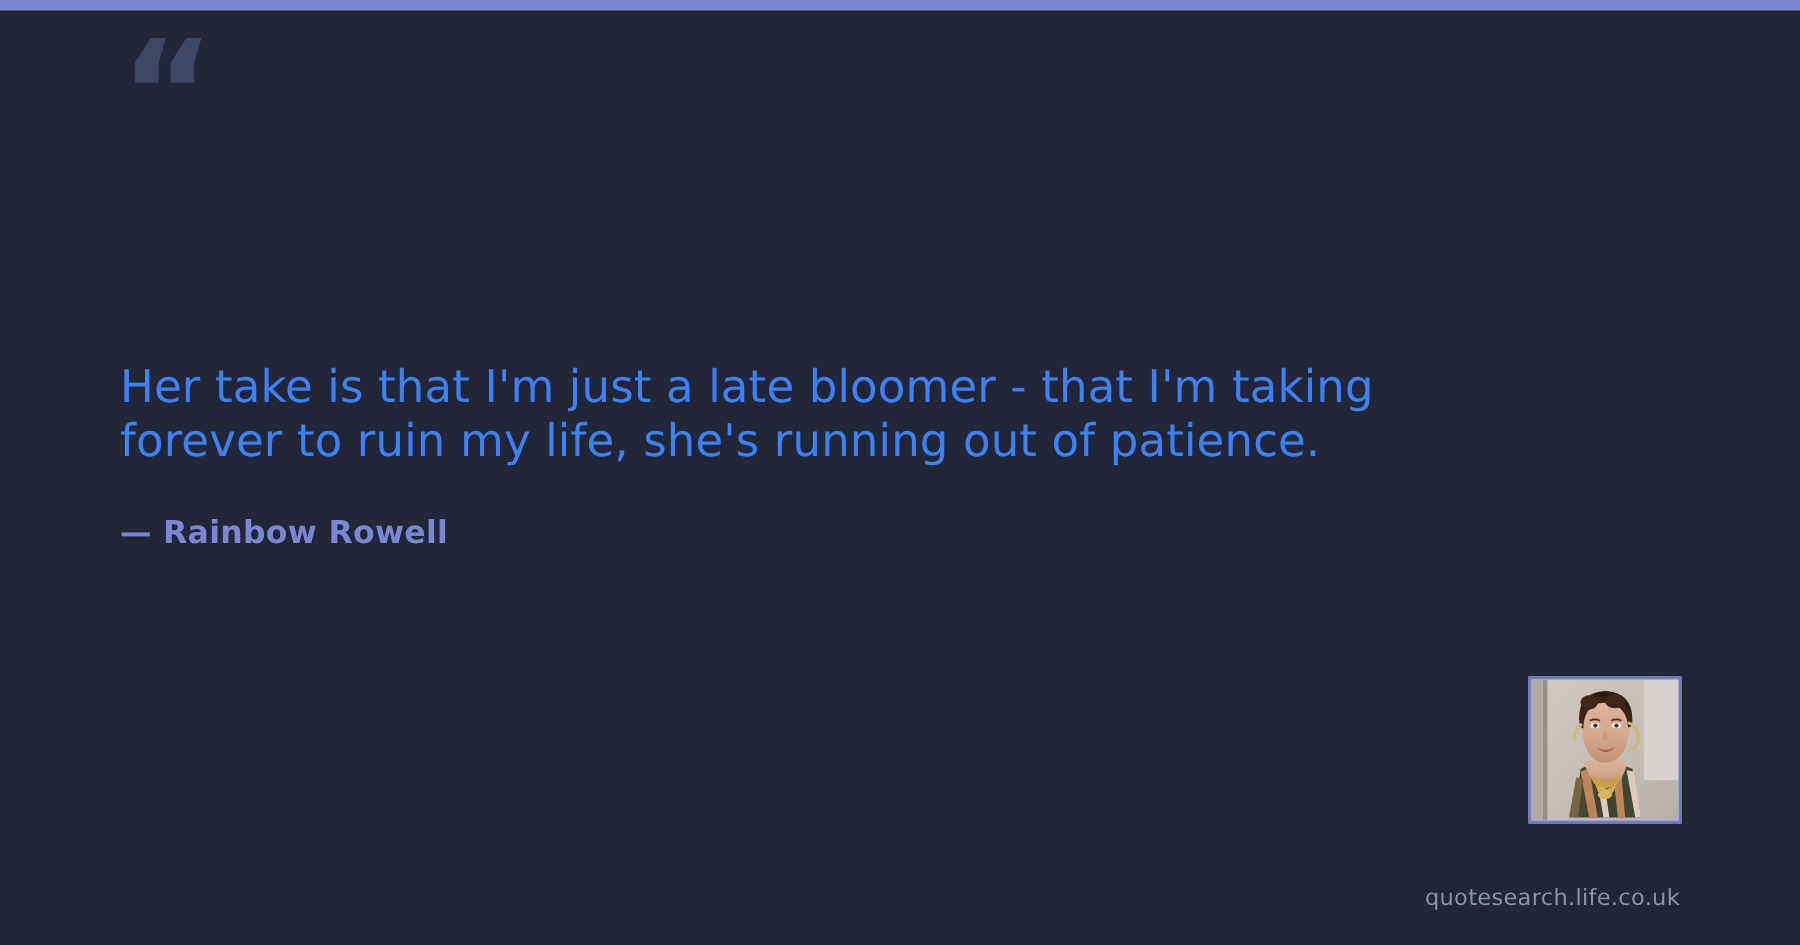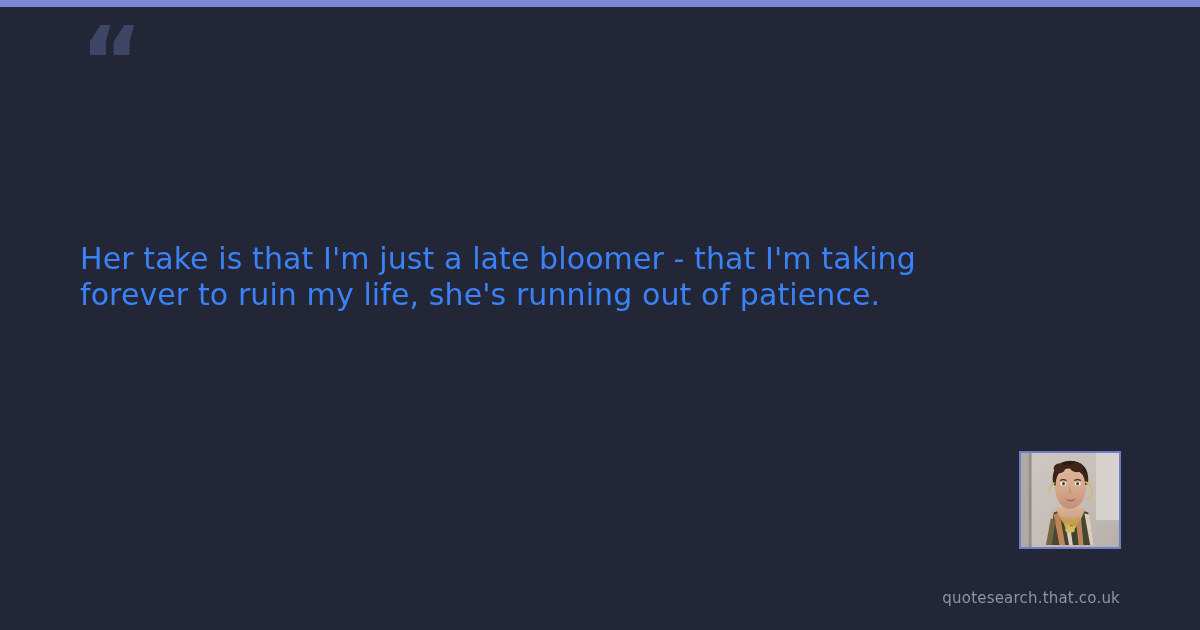--- a/index.html
+++ b/index.html
@@ -100,20 +100,21 @@
 <body>
 
 <div class="card">
 
   <div class="top-accent-bar"></div>
 
   <div class="open-quote-mark">“</div>
 
   <div class="quote-block">
     <p class="quote-text">Her take is that I'm just a late bloomer - that I'm taking forever to ruin my life, she's running out of patience.</p>
+    <p class="attribution">— Rainbow Rowell</p>
   </div>
 
   <div class="author-portrait-frame">
     <svg class="portrait-canvas" viewBox="0 0 102 98" preserveAspectRatio="none">
       <defs>
         <linearGradient id="bgWall" x1="0" y1="0" x2="1" y2="1">
           <stop offset="0%" stop-color="#d8d3cd"></stop>
           <stop offset="55%" stop-color="#cfc8c1"></stop>
           <stop offset="100%" stop-color="#bfb8b2"></stop>
         </linearGradient>
@@ -169,15 +170,15 @@
         <path d="M45 47 Q51 51 58 47 Q52 54 45 47 Z" fill="#b5625a"></path>
 
         <path d="M67 30 Q75 33 74 42 Q73 49 67 49" stroke="#d9c27a" stroke-width="2" fill="none"></path>
         <path d="M35 31 Q29 34 30 42" stroke="#d9c27a" stroke-width="2" fill="none"></path>
 
         <rect x="0" y="0" width="102" height="98" fill="#2a1d14" opacity="0.05"></rect>
       </g>
     </svg>
   </div>
 
-  <div class="watermark">quotesearch.that.co.uk</div>
+  <div class="watermark">quotesearch.life.co.uk</div>
 
 </div>
 
 </body></html>

